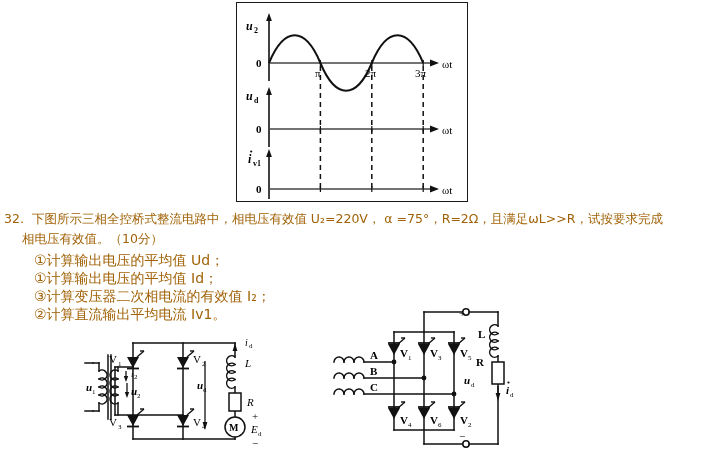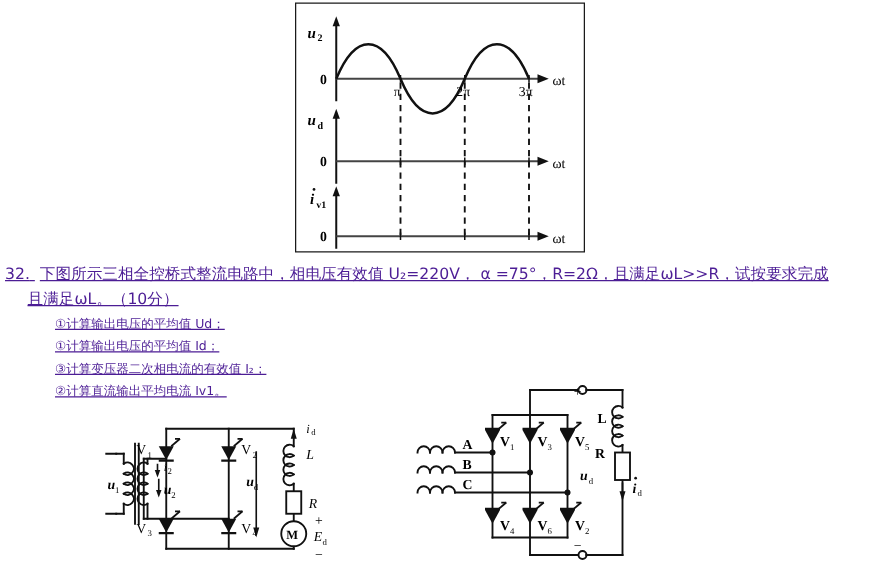--- a/index.html
+++ b/index.html
@@ -11,25 +11,25 @@
     overflow:hidden;
   }
   .wf-box{
     position:absolute;left:236px;top:2px;width:230px;height:198px;
     border:1px solid #1a1a1a;
     background:#fff;
   }
   svg{display:block;}
   .qtext{
     position:absolute;font-family:"DejaVu Sans", sans-serif;font-size:12.5px;
-    color:#4c1d95;white-space:nowrap;letter-spacing:0px;text-decoration:underline;
+    color:#a16207;white-space:nowrap;letter-spacing:0px;
   }
   .q-line1{left:4px;top:211px;}
   .q-line2{left:22px;top:231px;}
-  .q-item{left:44px;font-size:10px;}
+  .q-item{left:34px;font-size:14px;}
   .q-i1{top:252px;}
   .q-i2{top:270px;}
   .q-i3{top:288px;}
   .q-i4{top:306px;}
   .circ-left{position:absolute;left:75px;top:327px;width:215px;height:128px;}
   .circ-right{position:absolute;left:330px;top:300px;width:230px;height:155px;}
 </style>
 </head>
 <body>
 
@@ -103,21 +103,21 @@
     <text x="205" y="65" font-family="Liberation Serif, serif" font-size="11">ωt</text>
     <text x="205" y="131" font-family="Liberation Serif, serif" font-size="11">ωt</text>
     <text x="205" y="191" font-family="Liberation Serif, serif" font-size="11">ωt</text>
   </svg>
 </div>
 
 <div class="qtext q-line1">
   <span>32.</span>
   <span style="margin-left:4px;">下图所示三相全控桥式整流电路中，相电压有效值 U₂=220V， α =75°，R=2Ω，且满足ωL&gt;&gt;R，试按要求完成</span>
 </div>
-<div class="qtext q-line2">且满足ωL。（10分）</div>
+<div class="qtext q-line2">相电压有效值。（10分）</div>
 
 <div class="qtext q-item q-i1">①计算输出电压的平均值 Ud；</div>
 <div class="qtext q-item q-i2">①计算输出电压的平均值 Id；</div>
 <div class="qtext q-item q-i3">③计算变压器二次相电流的有效值 I₂；</div>
 <div class="qtext q-item q-i4">②计算直流输出平均电流 Iv1。</div>
 
 <div class="circ-left">
 <svg width="215" height="128" viewBox="0 0 215 128">
   <g stroke="#111" stroke-width="1.5" fill="none" stroke-linecap="square">
 

